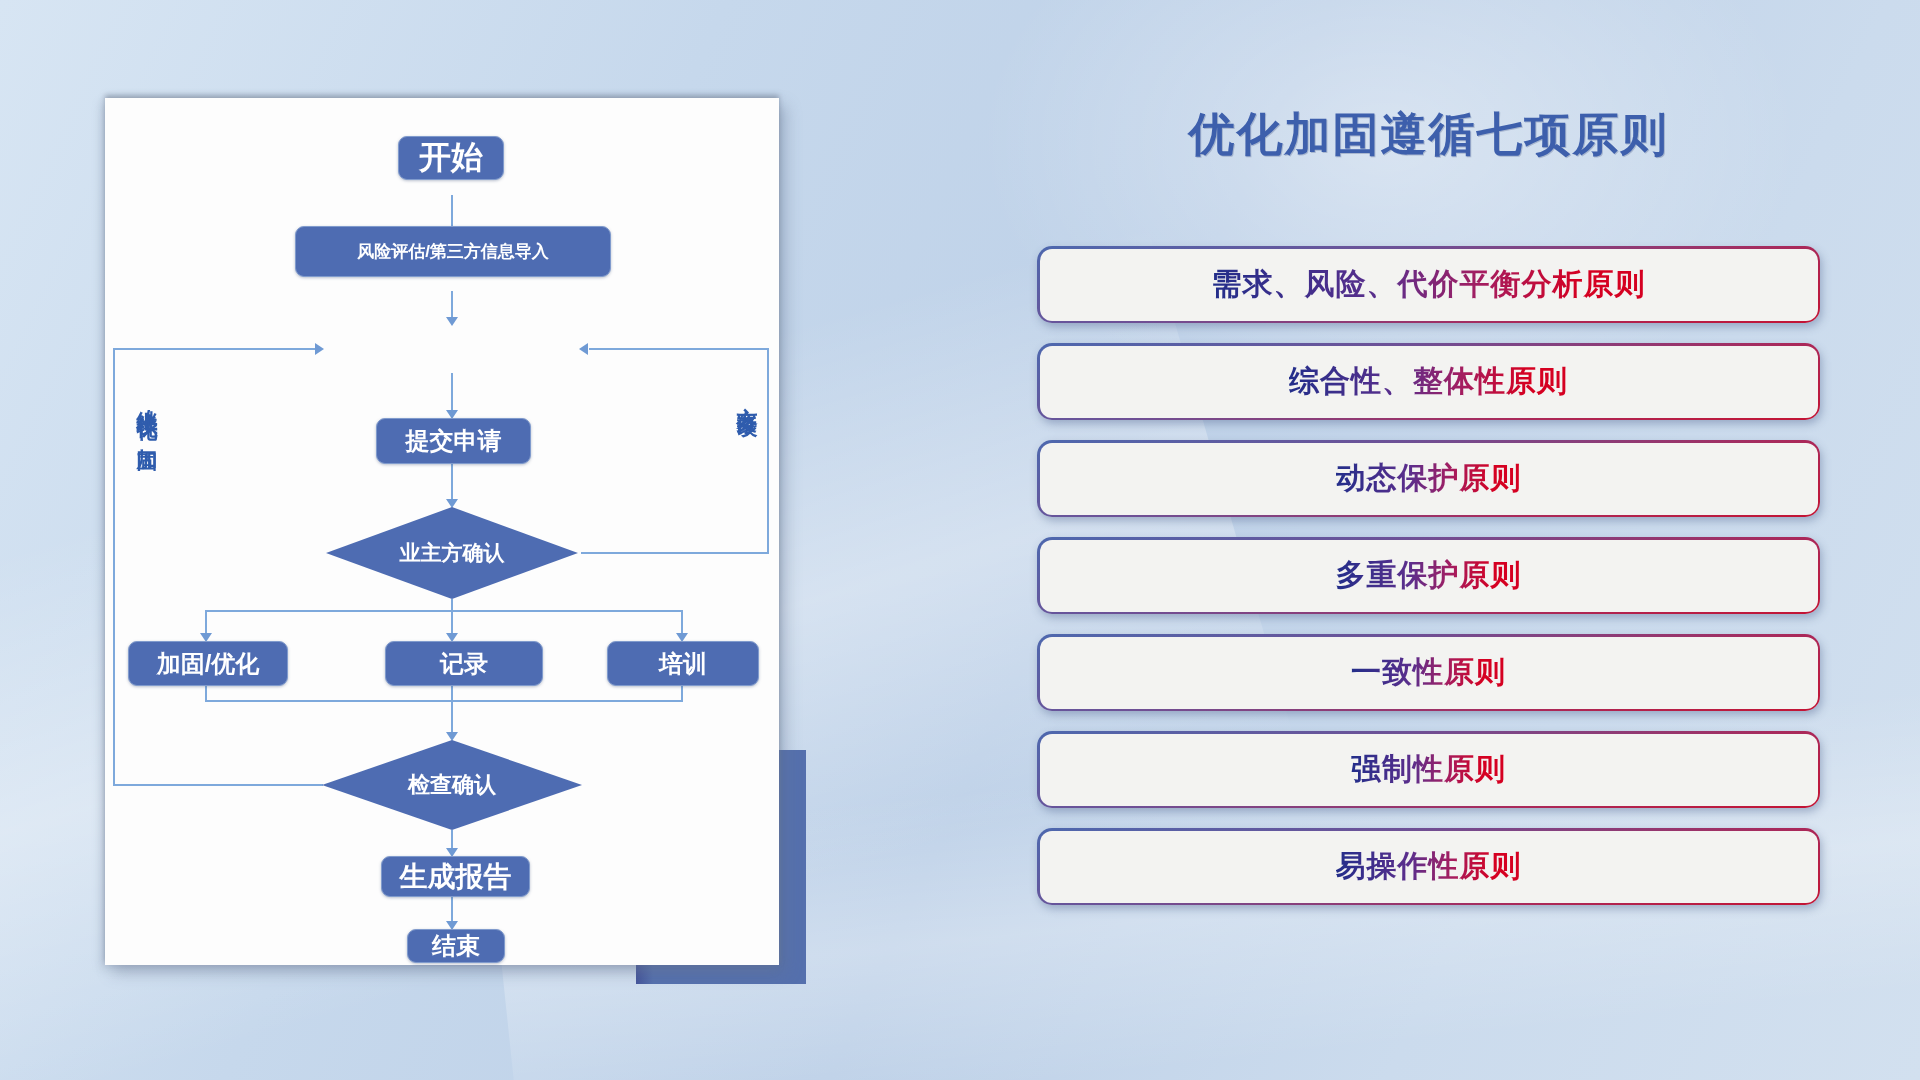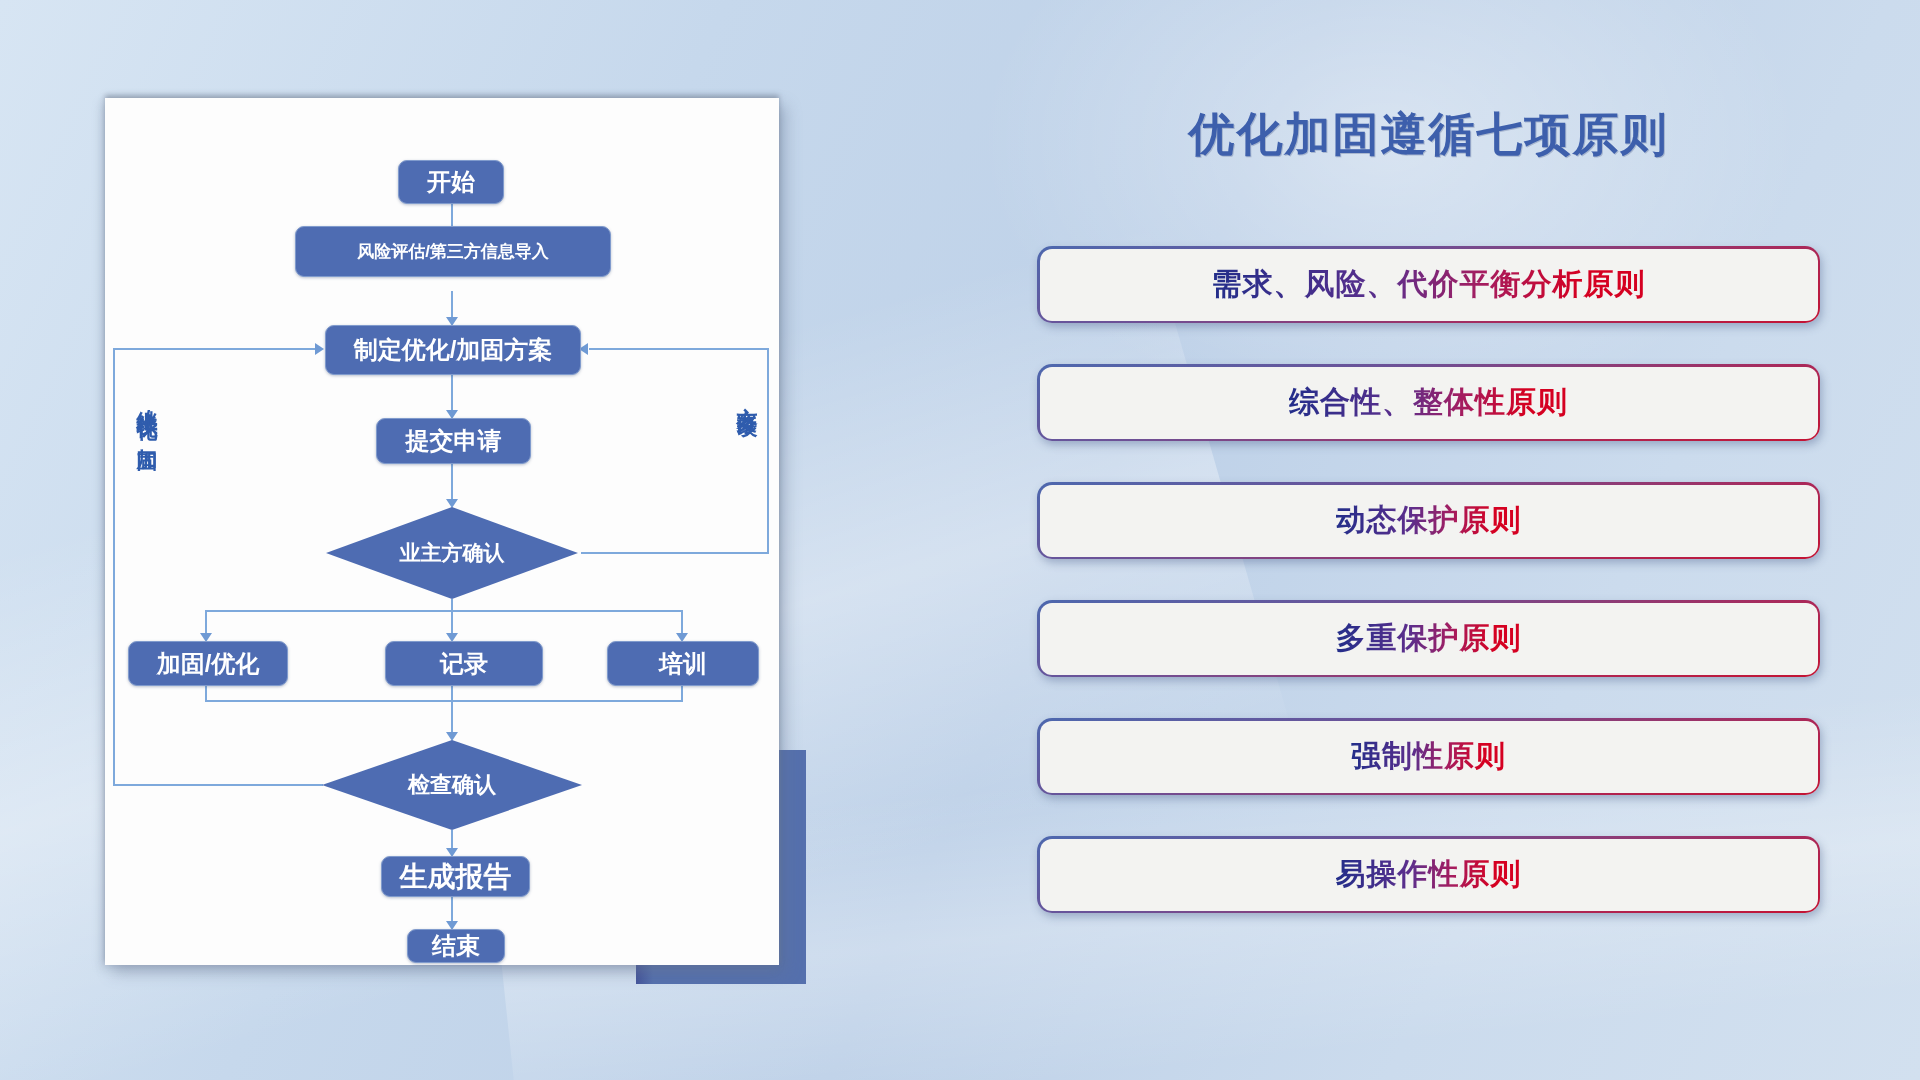--- a/index.html
+++ b/index.html
@@ -34,21 +34,21 @@
   .arr-r{position:absolute;width:0;height:0;border-top:6px solid transparent;border-bottom:6px solid transparent;border-left:9px solid #6f9ad4;}
   .arr-l{position:absolute;width:0;height:0;border-top:6px solid transparent;border-bottom:6px solid transparent;border-right:9px solid #6f9ad4;}
   .vlabel{position:absolute;writing-mode:vertical-rl;text-orientation:upright;color:#2f5cad;
           font-weight:bold;font-size:21px;letter-spacing:3px;line-height:24px;}
 
   
   .principles{position:absolute;left:1037px;top:0;width:783px;height:788px;z-index:2;}
   .ptitle{position:absolute;left:0;top:104px;width:100%;height:60px;line-height:60px;text-align:center;
           font-size:46px;font-weight:bold;color:#3d5fac;letter-spacing:2px;
           text-shadow:1px 1px 0 rgba(40,60,110,.25);}
-  .plist{position:absolute;left:0;top:246px;width:100%;display:flex;flex-direction:column;gap:41px;justify-content:center;}
+  .plist{position:absolute;left:0;top:246px;width:100%;display:flex;flex-direction:column;gap:20px;justify-content:center;}
   .pbox{height:72px;border-radius:15px;padding:2.5px;
         background:linear-gradient(165deg,#4d68ae 0%,#6d5096 35%,#a82a5c 70%,#c41333 100%);
         box-shadow:2px 4px 9px rgba(90,110,150,.45);}
   .pbox-inner{height:100%;border-radius:12px;background:#f3f3f1;display:flex;align-items:center;justify-content:center;}
   .ptext{font-size:30px;font-weight:bold;letter-spacing:1px;color:#c0122e;}
   @supports ((-webkit-background-clip:text) or (background-clip:text)){
     .ptext{background:linear-gradient(90deg,#232e8a 0%,#5c2e8c 40%,#a41d60 62%,#d50021 85%);
            -webkit-background-clip:text;background-clip:text;color:transparent;}
   }
 </style>
@@ -93,23 +93,22 @@
     <div class="ln" style="left:8px;top:686px;width:210px;height:2px"></div>
     <div class="ln" style="left:8px;top:250px;width:2px;height:438px"></div>
     <div class="ln" style="left:8px;top:250px;width:204px;height:2px"></div>
     <div class="arr-r" style="left:210px;top:245px"></div>
 
     <div class="ln" style="left:476px;top:454px;width:188px;height:2px"></div>
     <div class="ln" style="left:662px;top:250px;width:2px;height:206px"></div>
     <div class="ln" style="left:484px;top:250px;width:180px;height:2px"></div>
     <div class="arr-l" style="left:474px;top:245px"></div>
 
-    <div class="node" style="left:293px;top:62px;width:104px;height:42px;font-size:24px">开始</div>
+    <div class="node" style="left:293px;top:38px;width:104px;height:42px;font-size:32px">开始</div>
     <div class="node" style="left:190px;top:128px;width:314px;height:49px;font-size:17px">风险评估/第三方信息导入</div>
-    <div class="node" style="left:220px;top:227px;width:254px;height:48px;font-size:24px">制定优化/加固方案</div>
     <div class="node" style="left:271px;top:320px;width:153px;height:44px;font-size:24px">提交申请</div>
     <div class="diamond" style="left:221px;top:409px;width:252px;height:92px;font-size:21px">业主方确认</div>
     <div class="node" style="left:23px;top:543px;width:158px;height:43px;font-size:24px">加固/优化</div>
     <div class="node" style="left:280px;top:543px;width:156px;height:43px;font-size:24px">记录</div>
     <div class="node" style="left:502px;top:543px;width:150px;height:43px;font-size:24px">培训</div>
     <div class="diamond" style="left:217px;top:642px;width:260px;height:90px;font-size:22px">检查确认</div>
     <div class="node" style="left:276px;top:758px;width:147px;height:39px;font-size:28px">生成报告</div>
     <div class="node" style="left:302px;top:831px;width:96px;height:32px;font-size:24px">结束</div>
 
     <div class="vlabel" style="left:30px;top:296px;">继续优化/加固</div>
@@ -134,20 +133,25 @@
             <span class="ptext">动态保护原则</span>
           </div>
         </div>
       <div class="pbox">
           <div class="pbox-inner">
             <span class="ptext">多重保护原则</span>
           </div>
         </div>
       <div class="pbox">
           <div class="pbox-inner">
+            <span class="ptext">一致性原则</span>
+          </div>
+        </div>
+      <div class="pbox">
+          <div class="pbox-inner">
             <span class="ptext">强制性原则</span>
           </div>
         </div>
       <div class="pbox">
           <div class="pbox-inner">
             <span class="ptext">易操作性原则</span>
           </div>
         </div>
     </div>
   </div>

